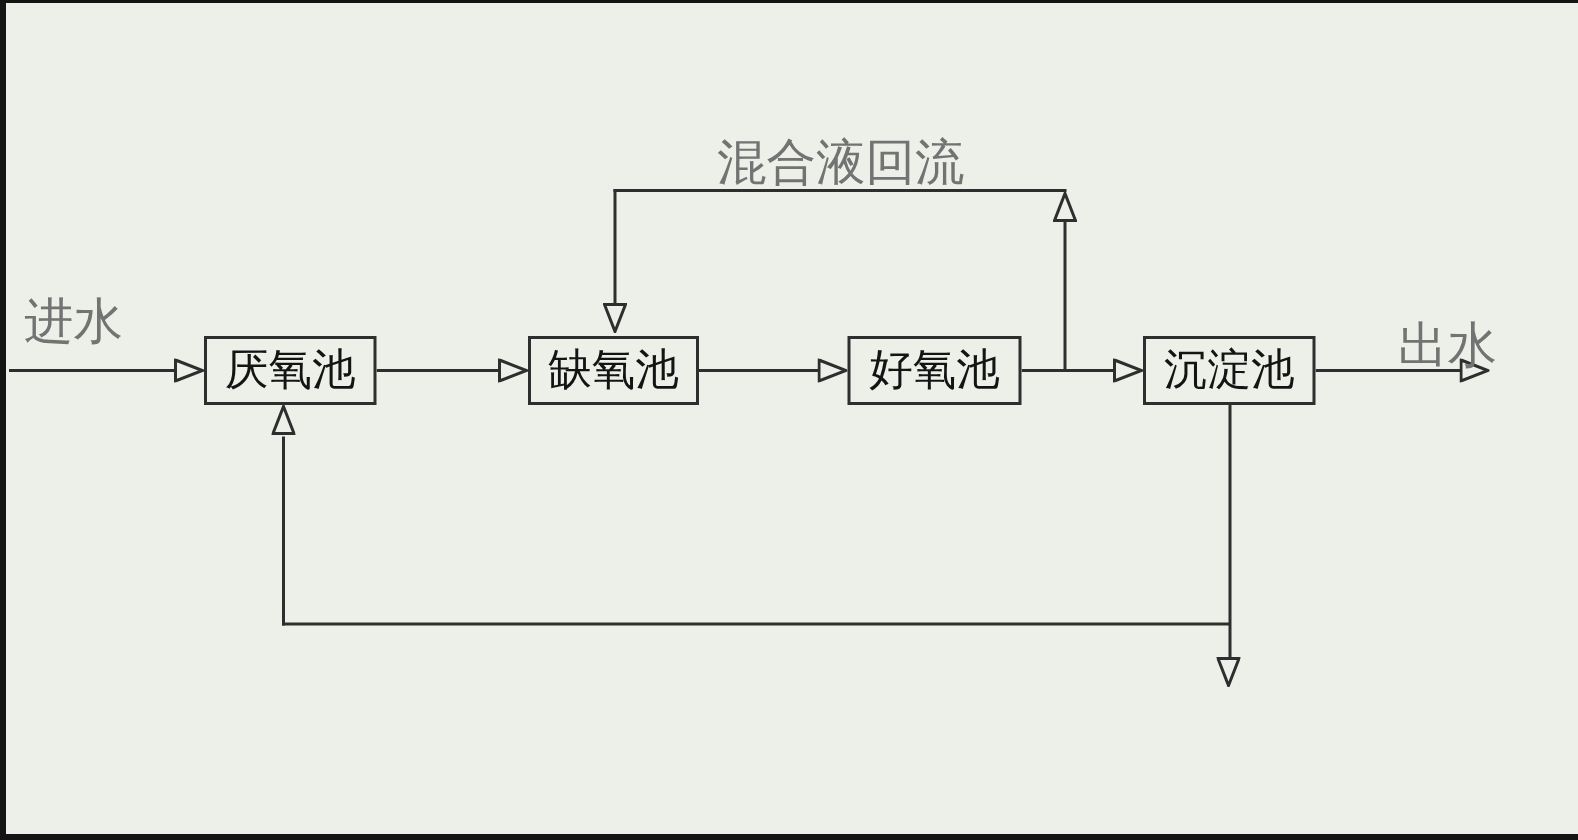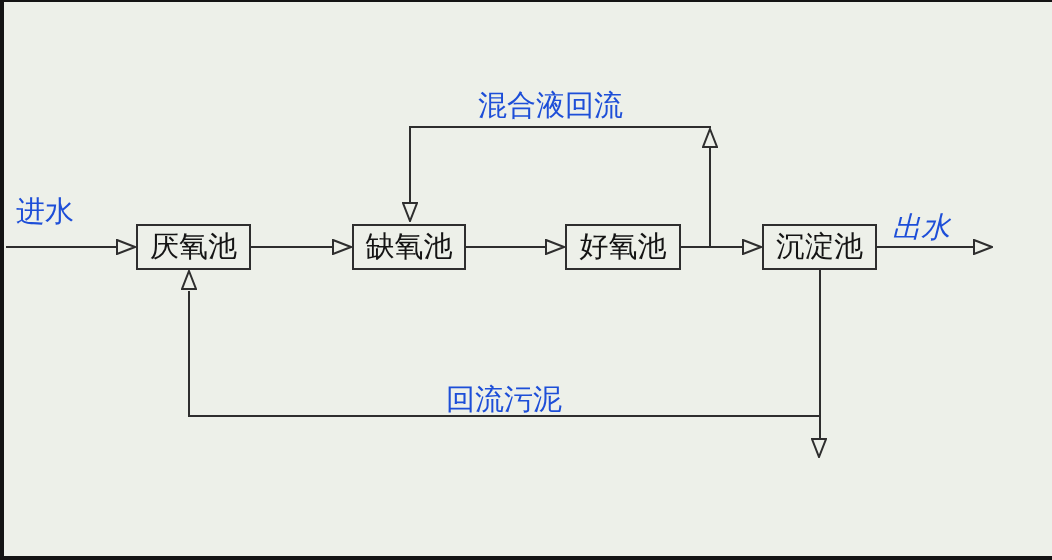--- a/index.html
+++ b/index.html
@@ -32,22 +32,22 @@
     background:#edf0e9;
     display:flex;
     align-items:center;
     justify-content:center;
     font-size:29px;
     color:#141414;
     white-space:nowrap;
   }
   .lbl {
     position:absolute;
-    font-size:29px;
-    color:#1d4ed8;
+    font-size:33px;
+    color:#737373;
     white-space:nowrap;
   }
   .arr { position:absolute; line-height:0; }
 </style>
 </head>
 <body>
 
 <div class="canvas">
 
   <div class="frame-top"></div>
@@ -93,21 +93,21 @@
     <span>缺氧池</span>
   </div>
   <div class="tank" style="left:565px; width:116px;text-align:center;">
     <span>好氧池</span>
   </div>
   <div class="tank" style="left:762px;align-items:center;">
     <span>沉淀池</span>
   </div>
 
   <div class="lbl" style="left:16px; top:192px;">进水</div>
-  <div class="lbl" style="left:892px; top:208px;font-style:italic;">出水</div>
+  <div class="lbl" style="left:932px; top:208px;">出水</div>
 
   <div class="hline" style="left:409px; top:126px; width:302px;"></div>
   <div class="vline" style="left:709px; top:146px; height:101px;"></div>
   <div class="arr" style="left:702px; top:128px;">
     <svg width="16" height="20">
         <polygon points="8,1 15,19 1,19" fill="#edf0e9" stroke="#2e2e2e" stroke-width="2"></polygon>
       </svg>
   </div>
   <div class="vline" style="left:409px; top:126px; height:78px;"></div>
   <div class="arr" style="left:402px; top:202px;">
@@ -118,21 +118,20 @@
   <div class="lbl" style="left:478px; top:86px;">混合液回流</div>
 
   <div class="vline" style="left:819px; top:270px; height:168px;"></div>
   <div class="hline" style="left:188px; top:415px; width:632px;"></div>
   <div class="vline" style="left:188px; top:291px; height:126px;"></div>
   <div class="arr" style="left:181px; top:270px;">
     <svg width="16" height="20">
         <polygon points="8,1 15,19 1,19" fill="#edf0e9" stroke="#2e2e2e" stroke-width="2"></polygon>
       </svg>
   </div>
-  <div class="lbl" style="left:446px; top:380px;">回流污泥</div>
 
   <div class="arr" style="left:811px; top:438px;">
     <svg width="16" height="20">
         <polygon points="1,1 15,1 8,19" fill="#edf0e9" stroke="#2e2e2e" stroke-width="2"></polygon>
       </svg>
   </div>
 
 </div>
 
 </body></html>

